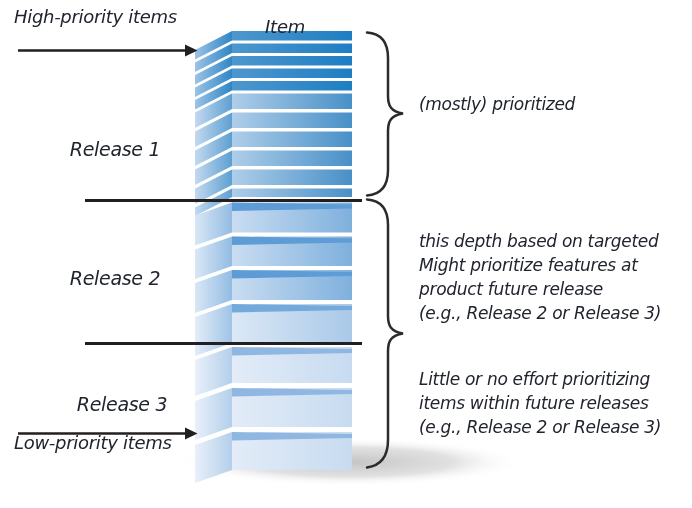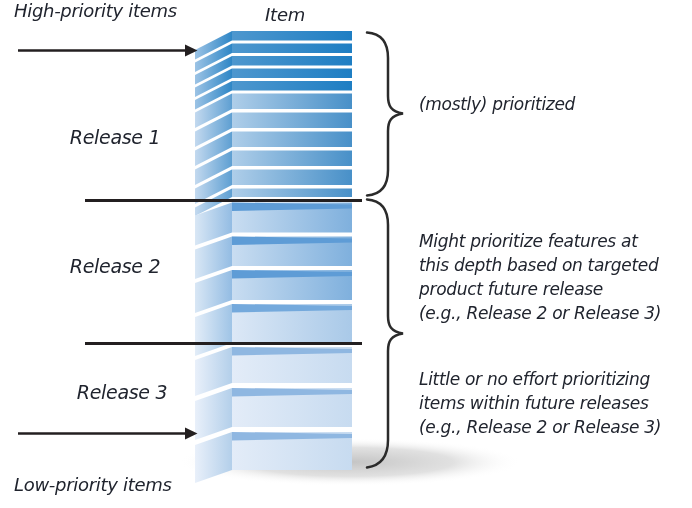--- a/index.html
+++ b/index.html
@@ -11,21 +11,21 @@
   .hand{
     position:absolute;
     font-style:italic;
     color:#20242e;
     letter-spacing:-0.3px;
     white-space:nowrap;
     line-height:22px;
     font-size:19px;
   }
   .label-lg{font-size:18px;}
-  .centered{text-align:center;}
+  .centered{text-align:center;margin-top:12px;}
   .ann{position:absolute;left:419px;font-style:italic;color:#20242e;
        letter-spacing:-0.3px;font-size:17px;line-height:24px;white-space:nowrap;}
 </style>
 </head>
 <body>
 
 <div class="canvas">
 
   <svg id="stack-svg" width="692" height="508" viewBox="0 0 692 508">
     <defs>
@@ -169,39 +169,39 @@
       <line x1="18" y1="433.5" x2="185" y2="433.5" stroke="#231f20" stroke-width="2.6"></line>
       <polygon points="185,427.6 197.5,433.5 185,439.4" fill="#231f20"></polygon>
     </g>
 
     <path d="M 367 32.5 C 381 33.5 388 42 388 58 L 388 96 C 388 106 391 111.5 403 113.5
              C 391 115.5 388 121 388 131 L 388 170 C 388 186 381 194.5 367 195.5" fill="none" stroke="#2b2b2b" stroke-width="2.5" stroke-linecap="round"></path>
     <path d="M 367 199.5 C 381 200.5 388 209 388 225 L 388 316 C 388 326 391 331.5 403 333.5
              C 391 335.5 388 341 388 351 L 388 440 C 388 456 381 465.5 367 467.5" fill="none" stroke="#2b2b2b" stroke-width="2.5" stroke-linecap="round"></path>
   </svg>
 
-  <div class="hand label-lg" style="left:14px;top:0">High-priority items</div>
+  <div class="hand label-lg" style="left:14px;top:6px">High-priority items</div>
 
   <div class="hand label-lg centered" style="left:240px;top:4px;width:90px">Item</div>
 
   <div class="hand centered" style="left:60px;top:126px;width:110px">Release 1</div>
 
   <div class="hand centered" style="left:55px;top:255px;width:120px">Release 2</div>
 
   <div class="hand centered" style="left:62px;top:381px;width:120px">Release 3</div>
 
-  <div class="hand label-lg" style="left:14px;top:474px">Low-priority items</div>
+  <div class="hand label-lg" style="left:14px;top:432px">Low-priority items</div>
 
   <div class="ann" style="top:92px">
     <div>(mostly) prioritized</div>
   </div>
 
   <div class="ann" style="top:229px">
+    <div>this depth based on targeted</div>
     <div>Might prioritize features at</div>
-    <div>this depth based on targeted</div>
     <div>product future release</div>
     <div>(e.g., Release 2 or Release 3)</div>
   </div>
 
   <div class="ann" style="top:367px">
     <div>Little or no effort prioritizing</div>
     <div>items within future releases</div>
     <div>(e.g., Release 2 or Release 3)</div>
   </div>
 

